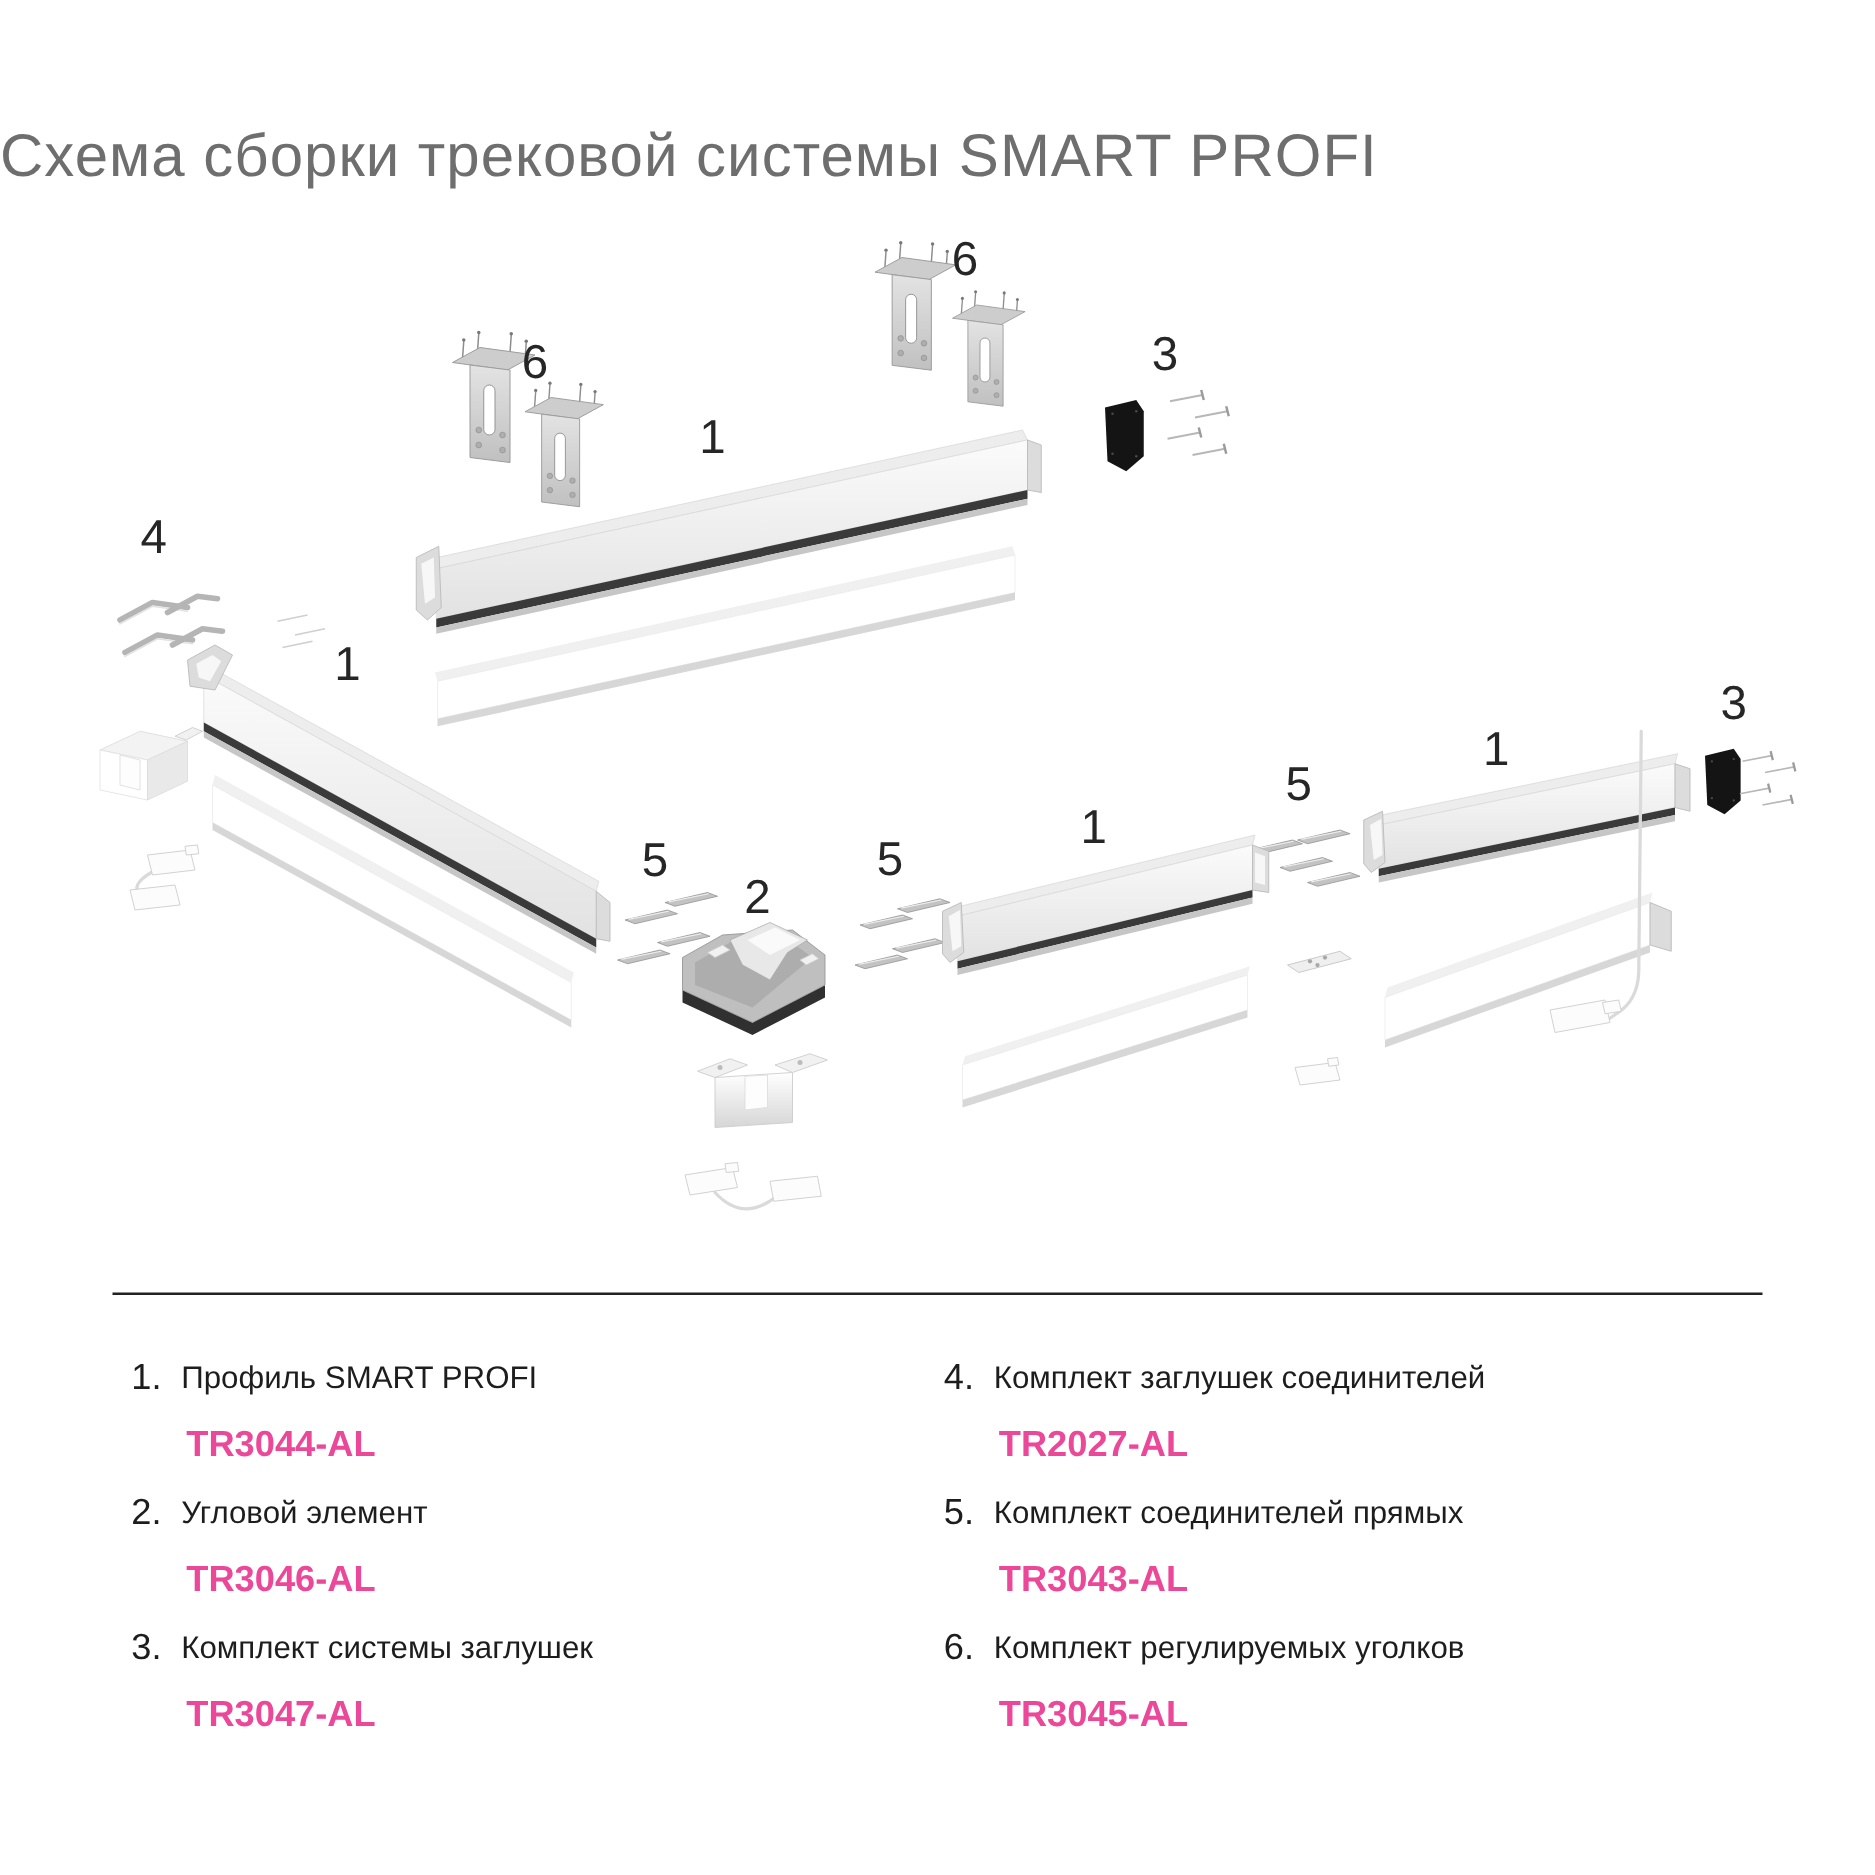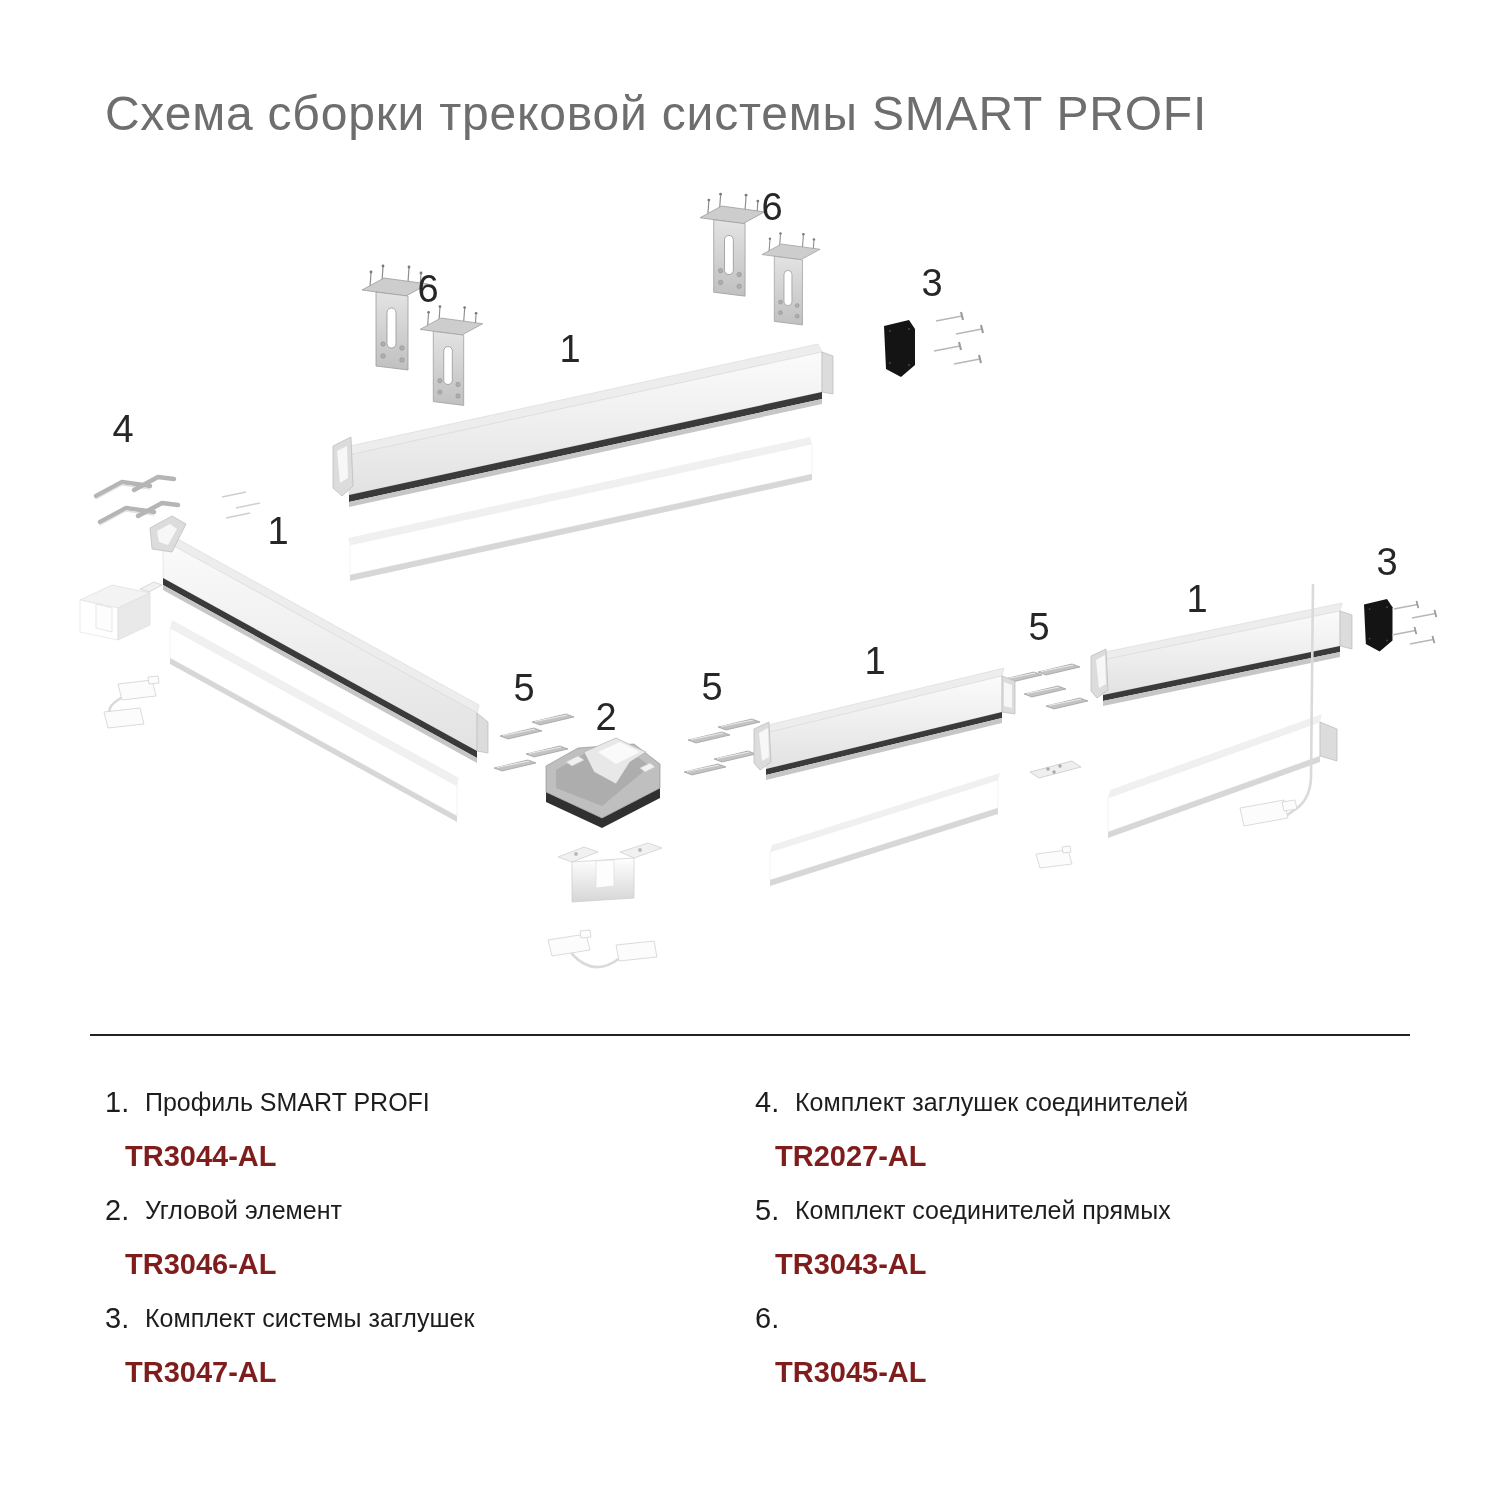--- a/index.html
+++ b/index.html
@@ -1,32 +1,32 @@
 <!DOCTYPE html>
 <html lang="ru"><head>
 <meta charset="utf-8">
 <style>
   html,body{margin:0;padding:0;}
   body{
     width:1500px;height:1500px;position:relative;background:#ffffff;
     font-family:"Liberation Sans", sans-serif;overflow:hidden;
   }
   .title{
-    position:absolute;top:86px;left:0;width:1312px;text-align:center;
+    position:absolute;top:98px;left:0;width:1312px;
     font-size:48px;font-weight:300;letter-spacing:.8px;color:#6e6e6e;
   }
   svg.diagram{position:absolute;top:0;left:0;}
   .divider{position:absolute;top:1034px;left:90px;width:1320px;height:0;border-top:2px solid #222222;}
   .legend-col{position:absolute;top:1086px;}
   .legend-col-left{left:105px;width:600px;}
   .legend-col-right{left:755px;width:640px;}
   .legend-row{display:flex;margin-bottom:22px;}
   .legend-num{width:40px;flex:none;font-size:29px;line-height:32px;color:#1d1d1d;}
   .legend-label{font-size:25px;line-height:32px;color:#1d1d1d;}
-  .legend-code{margin-left:20px;margin-bottom:22px;font-size:29px;line-height:32px;font-weight:bold;color:#7f1d1d;}
+  .legend-code{margin-left:44px;margin-bottom:22px;font-size:29px;line-height:32px;font-weight:bold;color:#ec4899;}
 
   
   .callout{font-family:"Liberation Sans",sans-serif;font-size:38px;font-weight:300;fill:#262626;text-anchor:middle;}
   .lip{fill:#ededed;stroke:#d2d2d2;stroke-width:.5;}
   .body3d{fill:url(#gTrack);stroke:#d6d6d6;stroke-width:.5;}
   .slot3d{fill:#3a3a3a;}
   .underlip{fill:#c6c6c6;}
   .endface{fill:#dcdcdc;stroke:#b9b9b9;stroke-width:.7;}
   .endinner{fill:#f7f7f7;}
   .covertop{fill:#f0f0f0;}
@@ -344,17 +344,18 @@
     <div class="legend-item">
       <div class="legend-row">
         <span class="legend-num">5.</span>
         <span class="legend-label">Комплект соединителей прямых</span>
       </div>
       <div class="legend-code">TR3043-AL</div>
     </div>
     <div class="legend-item">
       <div class="legend-row">
         <span class="legend-num">6.</span>
+        <span class="legend-label">Комплект регулируемых уголков</span>
       </div>
       <div class="legend-code">TR3045-AL</div>
     </div>
   </div>
 </div>
 
 </body></html>

